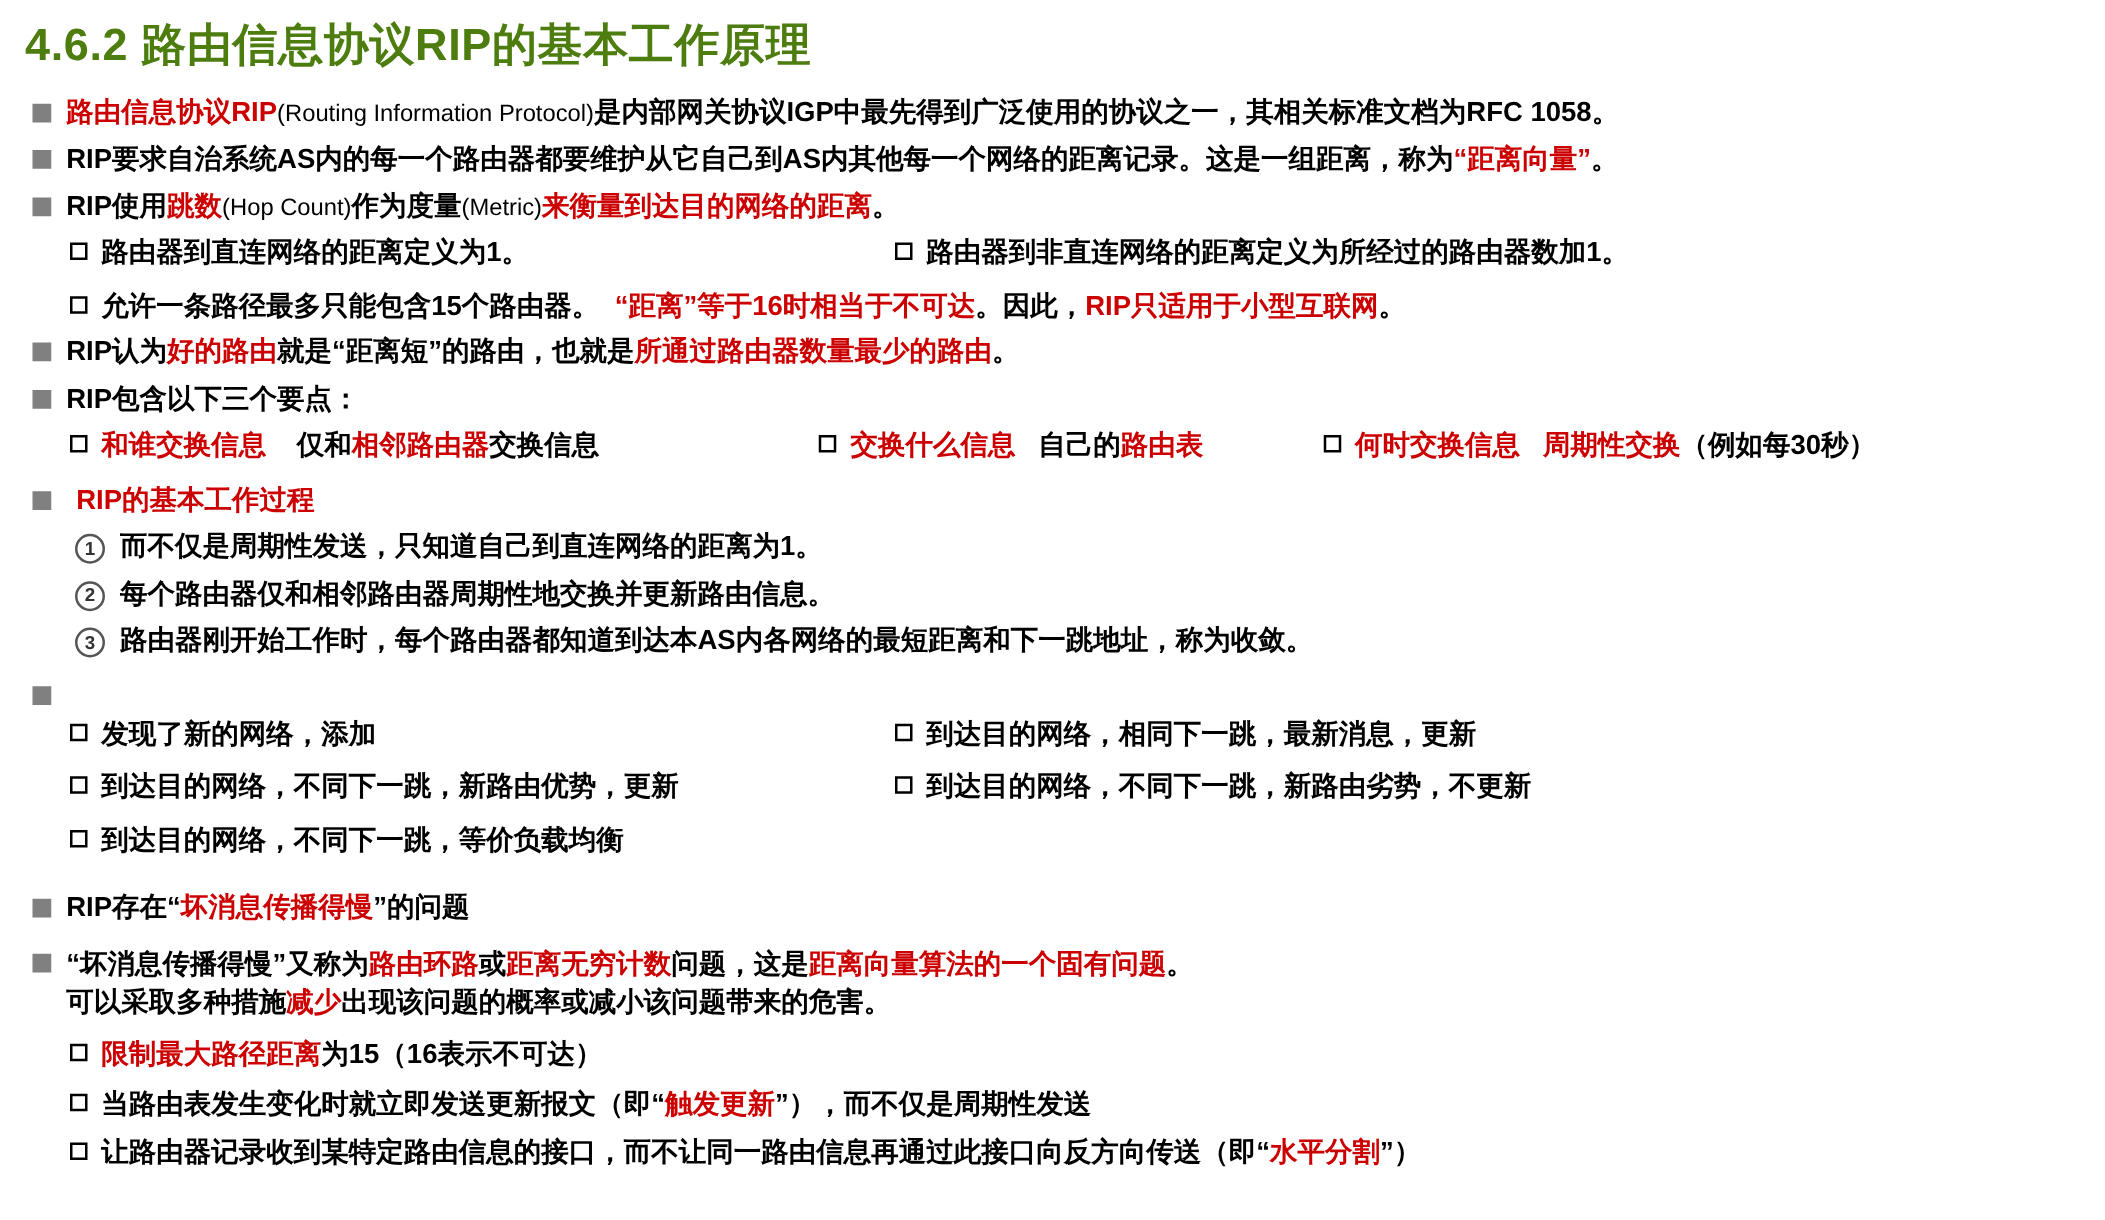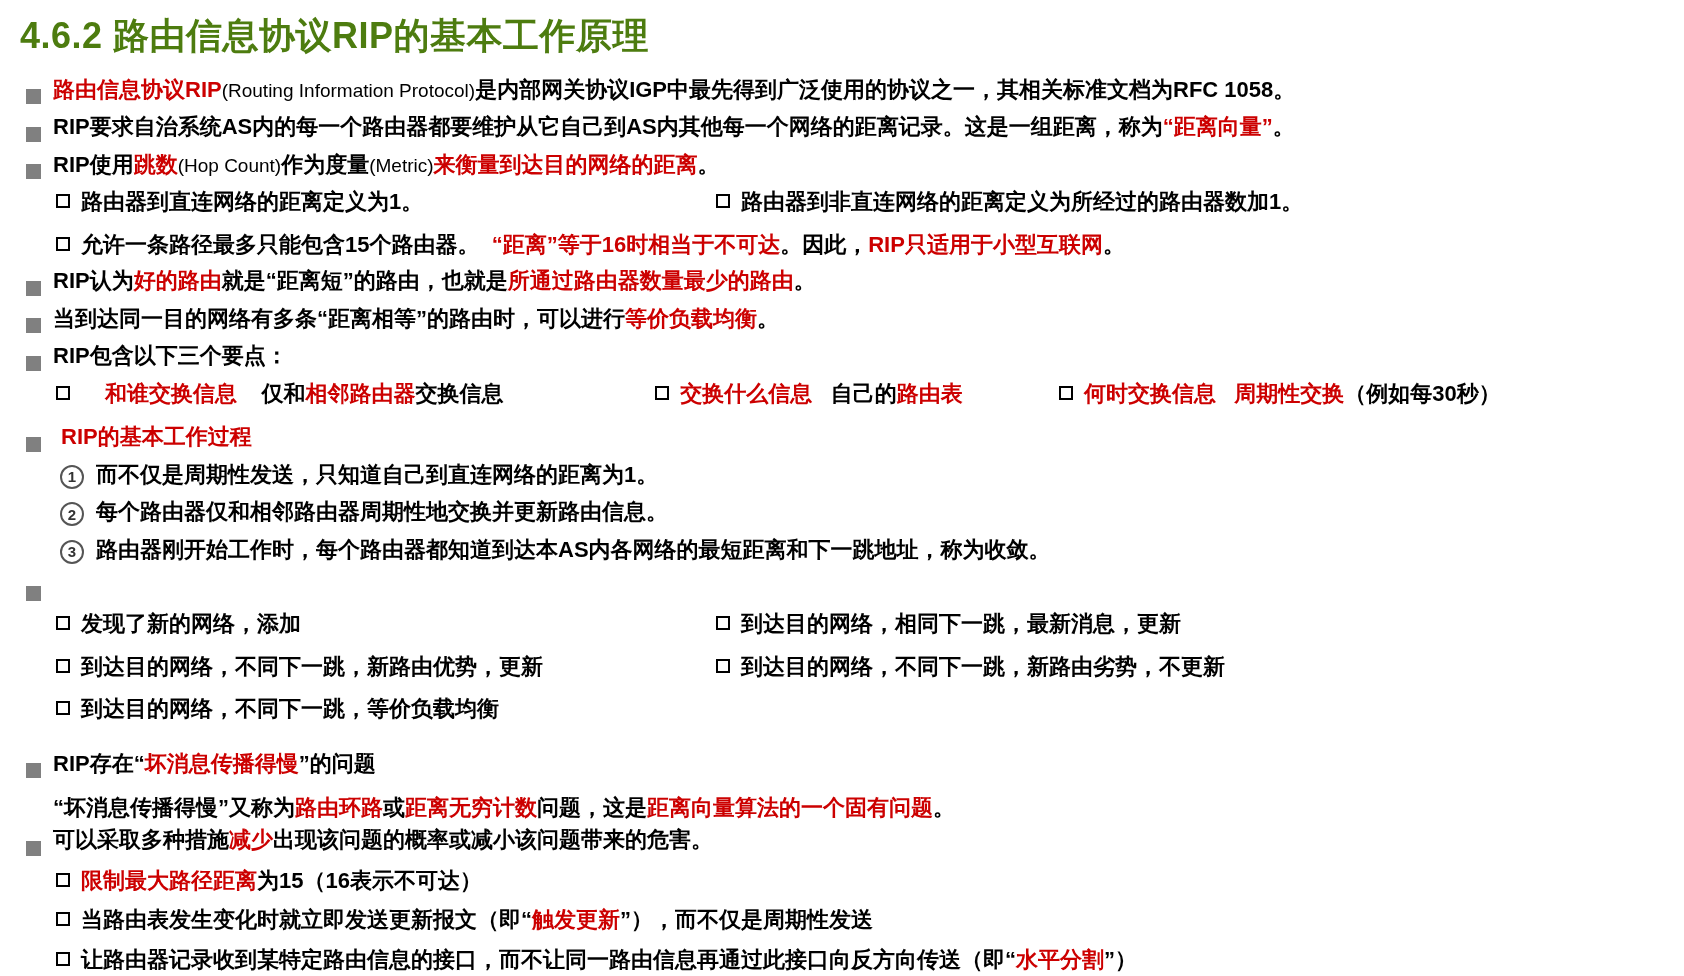--- a/index.html
+++ b/index.html
@@ -27,21 +27,21 @@
     font-weight: bold;
     letter-spacing: 0.5px;
     margin: 12px 0 14px 20px;
   }
   .body {
     margin-left: 26px;
     margin-right: 14px;
   }
   .row {
     display: flex;
-    align-items: flex-end;
+    align-items: flex-start;
     margin-bottom: 8px;
   }
   .bullet-sq {
     width: 15px;
     height: 15px;
     background: #808080;
     flex: 0 0 auto;
     margin-top: 8px;
     margin-right: 12px;
   }
@@ -100,21 +100,21 @@
     display: flex;
     align-items: flex-start;
     margin-bottom: 8px;
     margin-left: 34px;
   }
   .threecol {
     display: flex;
     align-items: flex-start;
     margin-bottom: 6px;
   }
-  .tc1 { width: 547px; flex: 0 0 auto; display:flex;gap:24px; }
+  .tc1 { width: 547px; flex: 0 0 auto; display:flex; }
   .tc2 { width: 412px; flex: 0 0 auto; display:flex;justify-content:center; }
   .tc3 { flex: 1 1 auto; display:flex;padding-left:44px; }
   .gap-top { margin-top: 14px; }
   .gap-top2 { margin-top: 18px; }
   .indent-head { margin-left: 8px; }
   .stack-line { font-size: 22px; font-weight: bold; line-height: 1.45; white-space: nowrap; }
 </style>
 </head>
 <body>
 
@@ -169,26 +169,20 @@
       </div>
     </div>
 
     <div class="row">
       <div class="bullet-sq"></div>
       <div class="line">
         <span>RIP认为</span><span class="red">好的路由</span><span>就是“距离短”的路由，也就是</span><span class="red">所通过路由器数量最少的路由</span><span>。</span>
       </div>
     </div>
 
-    <div class="row">
-      <div class="bullet-sq"></div>
-      <div class="line">
-        <span>当到达同一目的网络有多条“距离相等”的路由时，可以进行</span><span class="red">等价负载均衡</span><span>。</span>
-      </div>
-    </div>
 
     <div class="row">
       <div class="bullet-sq"></div>
       <div class="line">RIP包含以下三个要点：</div>
     </div>
 
     <div class="threecol sub">
       <div class="tc1">
         <div class="chk"></div>
         <div class="line">

